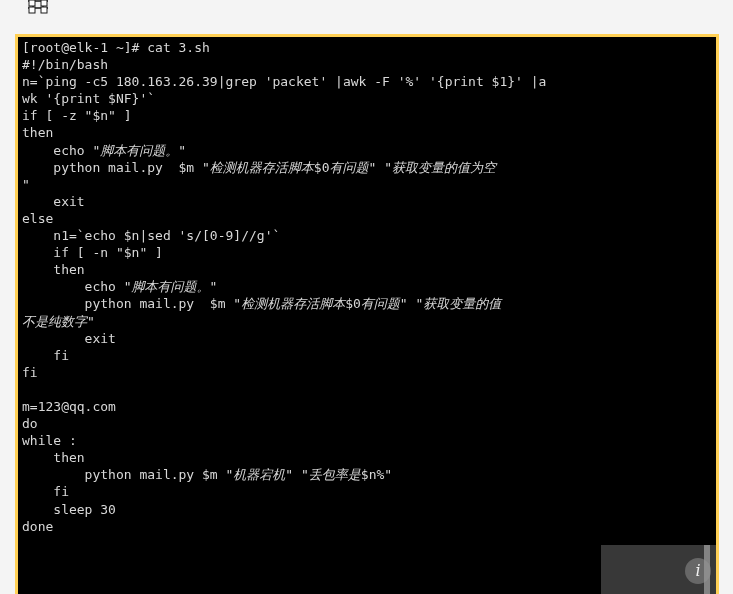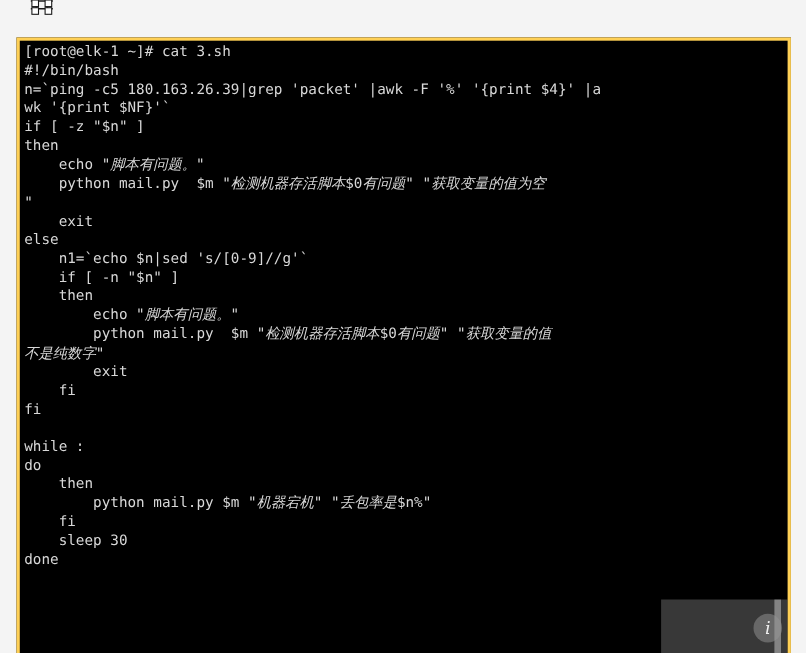--- a/index.html
+++ b/index.html
@@ -159,41 +159,42 @@
         <rect x="5" y="8" width="6" height="6"></rect>
         <rect x="17" y="8" width="6" height="6"></rect>
       </g>
     </svg>
 
     <div id="terminal">
       <div id="screen">
 
       <div class="line">[root@elk-1 ~]# cat 3.sh</div>
           <div class="line">#!/bin/bash</div>
-          <div class="line">n=`ping -c5 180.163.26.39|grep 'packet' |awk -F '%' '{print $4}' |a</div>
+          <div class="line">n=`ping -c5 180.163.26.39|grep 'packet' |awk -F '%' '{print $1}' |a</div>
           <div class="line">wk '{print $NF}'`</div>
           <div class="line">if [ -z "$n" ]</div>
           <div class="line">then</div>
           <div class="line">    echo "<span class="cjk">脚本有问题。</span>"</div>
           <div class="line">    python mail.py  $m "<span class="cjk">检测机器存活脚本</span>$0<span class="cjk">有问题</span>" "<span class="cjk">获取变量的值为空</span></div>
           <div class="line">"</div>
           <div class="line">    exit</div>
           <div class="line">else</div>
           <div class="line">    n1=`echo $n|sed 's/[0-9]//g'`</div>
           <div class="line">    if [ -n "$n" ]</div>
           <div class="line">    then</div>
           <div class="line">        echo "<span class="cjk">脚本有问题。</span>"</div>
           <div class="line">        python mail.py  $m "<span class="cjk">检测机器存活脚本</span>$0<span class="cjk">有问题</span>" "<span class="cjk">获取变量的值</span></div>
           <div class="line"><span class="cjk">不是纯数字</span>"</div>
           <div class="line">        exit</div>
           <div class="line">    fi</div>
           <div class="line">fi</div>
           <div class="line">&nbsp;</div>
+          <div class="line">m=123@qq.com</div>
+          <div class="line">do</div>
           <div class="line">while :</div>
-          <div class="line">do</div>
           <div class="line">    then</div>
           <div class="line">        python mail.py $m "<span class="cjk">机器宕机</span>" "<span class="cjk">丢包率是</span>$n%"</div>
           <div class="line">    fi</div>
           <div class="line">    sleep 30</div>
           <div class="line">done</div>
         </div>
 
       <div id="watermark-shade"></div>
       <div id="watermark-shade-2"></div>
 

